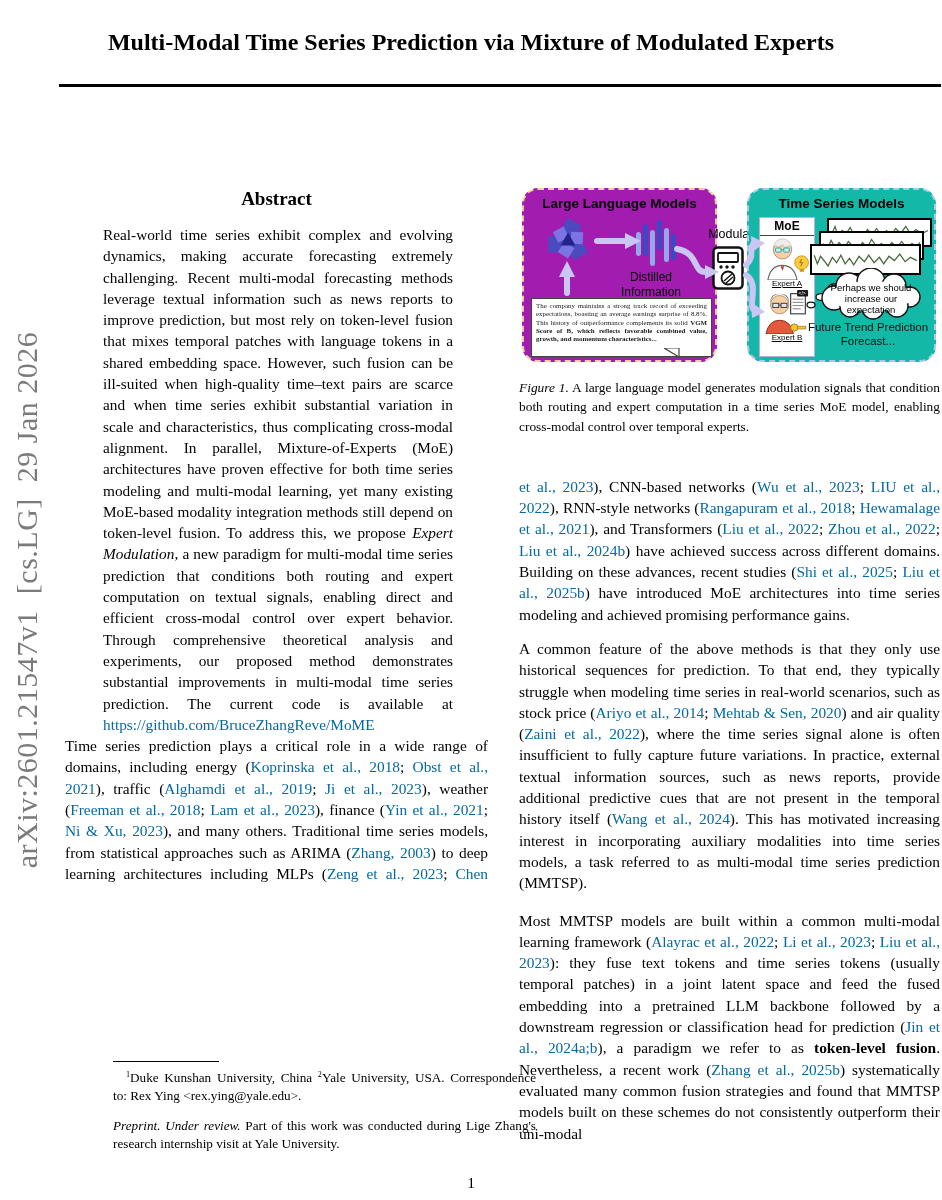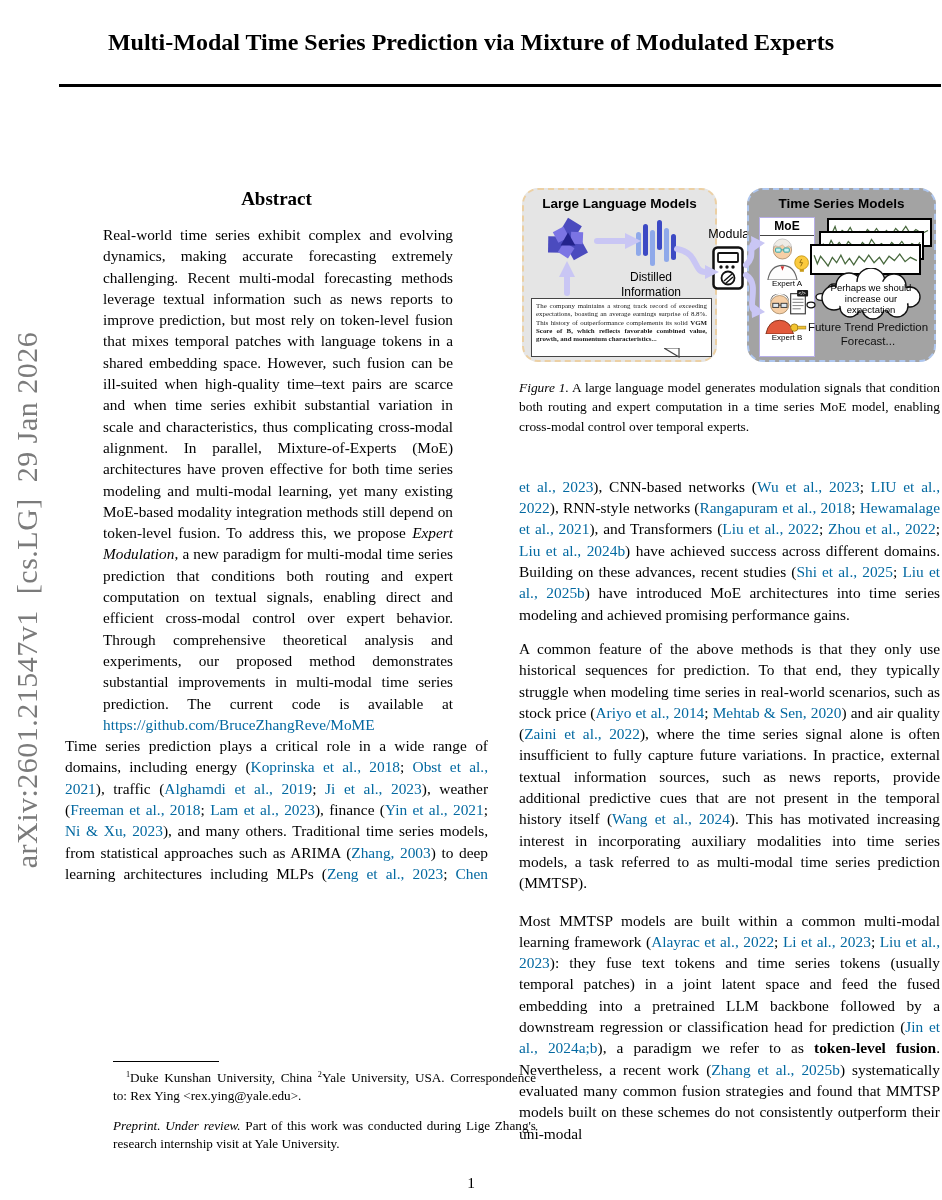--- a/index.html
+++ b/index.html
@@ -26,39 +26,39 @@
   .cite{color:#0369a1;}
 
   .footnote{position:absolute;left:65px;top:1061px;width:423px;font-size:13.2px;line-height:17.6px;margin-left:48px;}
   .fn-rule{width:106px;border-top:1.3px solid #000;margin-bottom:7px;}
   .fn1{text-indent:13px;text-align:justify;}
   .fn2{margin-top:13px;text-align:justify;}
 
   .col-right{position:absolute;left:519px;top:185px;width:421px;}
   .fig{position:relative;width:421px;height:180px;}
   .llm-box{position:absolute;left:3px;top:3px;width:191px;height:170px;
-           border:2px dashed #ecd0a4;border-radius:16px;background:#e5e5e5;}
+           border:2px dashed #ecd0a4;border-radius:16px;background:#a21caf;}
   .tsm-box{position:absolute;left:228px;top:3px;width:185px;height:170px;
-           border:2px dashed #aec6ee;border-radius:16px;background:#a3a3a3;}
+           border:2px dashed #aec6ee;border-radius:16px;background:#14b8a6;}
   .fig-box-title{position:absolute;top:6px;left:0;width:100%;text-align:center;
                  font-weight:bold;font-size:13.5px;}
   .llm-logo{position:absolute;left:20px;top:25px;width:48px;height:50px;}
   .bars-icon{position:absolute;left:112px;top:30px;width:44px;height:48px;}
   .distilled-label{position:absolute;left:75px;top:80px;width:104px;text-align:center;
                    font-size:12px;line-height:14.5px;}
   .snippet{position:absolute;left:7px;top:108px;width:171px;height:51px;border:1.2px solid #444;
            background:#fff;padding:3px 4px;font-size:6.9px;line-height:8.3px;text-align:justify;color:#1a1a1a;}
   .snippet-tail{position:absolute;right:16px;bottom:-9px;width:16px;height:10px;}
   .modulator-label{position:absolute;left:181px;top:42px;width:72px;text-align:center;font-size:12.5px;}
   .modulator-icon{position:absolute;left:193px;top:61px;width:32px;height:44px;}
   .moe-box{position:absolute;left:10px;top:27px;width:54px;height:138px;
            border:1.5px solid #b7aee8;background:#fff;}
   .moe-header{text-align:center;font-weight:bold;font-size:12px;padding:1px 0 2px 0;
               border-bottom:1px solid #444;}
-  .expert{text-align:center;margin-top:2px;}
+  .expert{text-align:center;margin-top:2px;text-decoration:underline;}
   .expert svg{display:block;margin:0 auto;}
   .expert-label{font-size:8px;text-align:center;margin-top:-1px;}
   .card{position:absolute;background:#fff;border:2px solid #000;}
   .card svg{display:block;width:100%;height:100%;}
   .bubbles{position:absolute;left:56px;top:86px;width:40px;height:34px;}
   .cloud{position:absolute;left:64px;top:78px;width:116px;height:52px;}
   .cloud-text{position:absolute;left:8px;top:14px;width:100px;text-align:center;
               font-size:9.5px;line-height:11px;}
   .forecast{position:absolute;left:56px;top:130px;width:126px;text-align:center;
             font-size:11.5px;line-height:14px;color:#111;}

